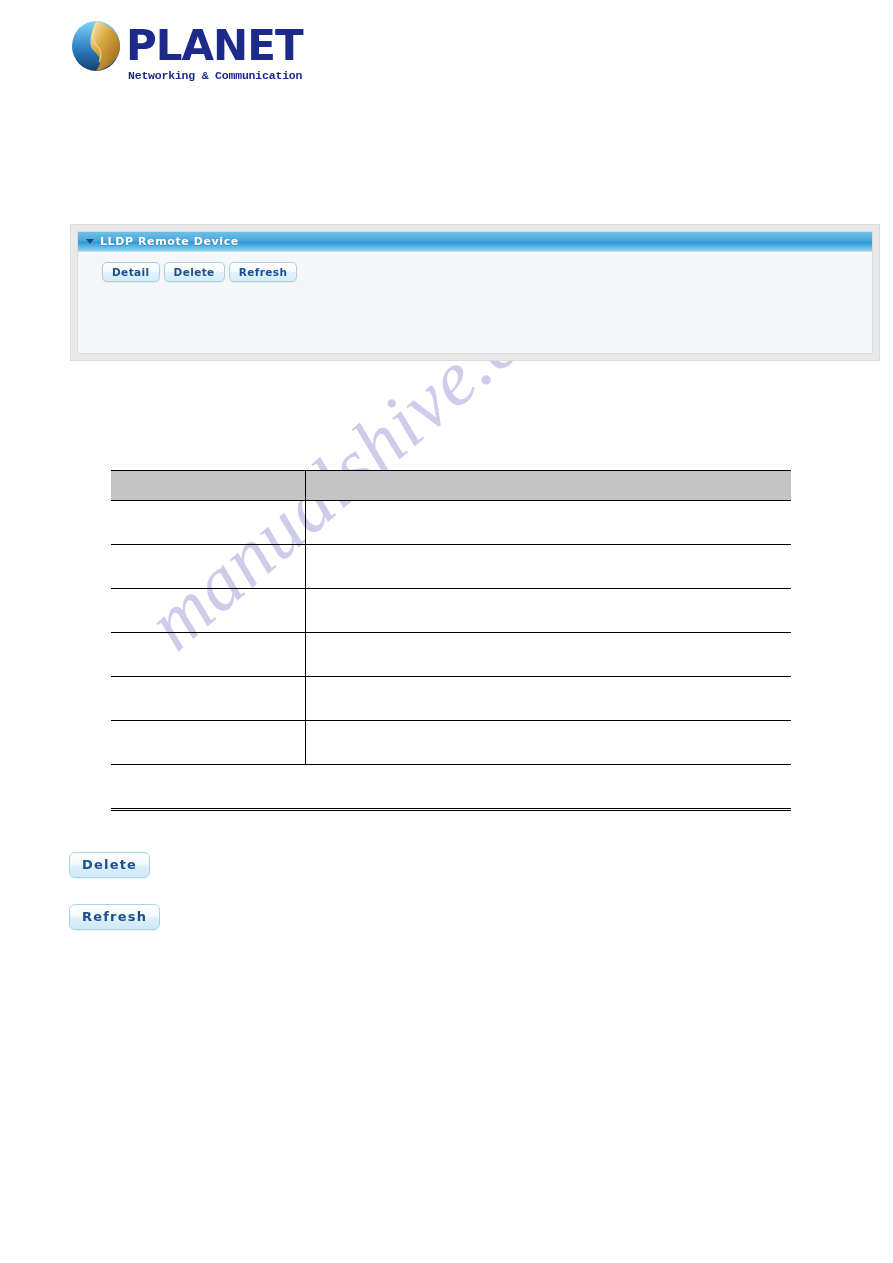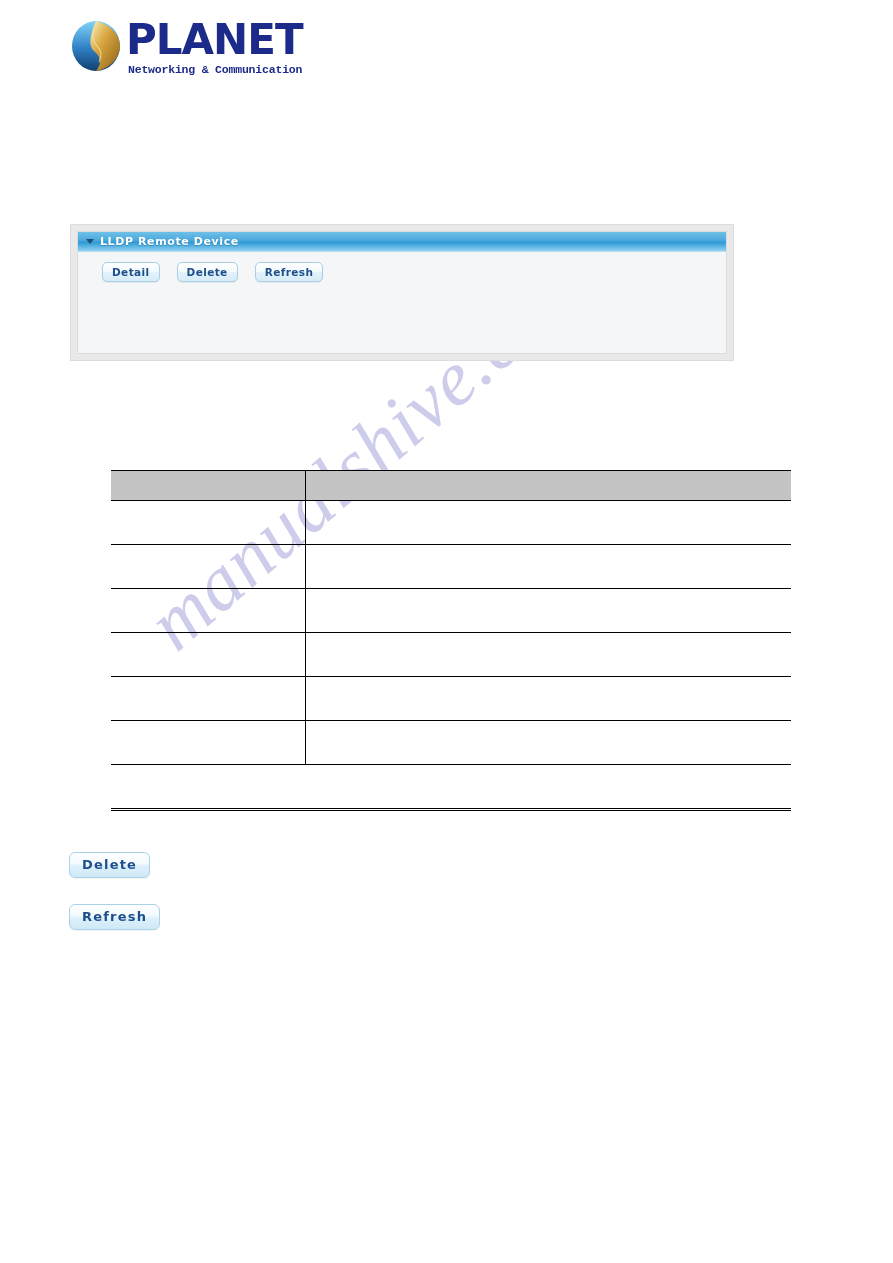--- a/index.html
+++ b/index.html
@@ -52,21 +52,21 @@
   .logo-mark {
     position: absolute;
     left: 0px;
     top: 8px;
     width: 52px;
     height: 52px;
   }
   .logo-text-block {
     position: absolute;
     left: 56px;
-    top: 6px;
+    top: 12px;
   }
   .logo-word {
     font-family: "DejaVu Sans", sans-serif;
     font-size: 42px;
     font-weight: bold;
     color: #1c2a8a;
     letter-spacing: -1px;
     line-height: 44px;
   }
   .logo-sub {
@@ -77,21 +77,21 @@
     letter-spacing: -0.2px;
     margin-top: 1px;
     margin-left: 2px;
   }
 
   
   .panel-outer {
     position: absolute;
     left: 70px;
     top: 224px;
-    width: 664px;
+    width: 810px;
     height: 137px;
     background: #e9e9e9;
     border: 1px solid #dcdcdc;
     box-sizing: border-box;
     padding: 6px;
     z-index: 8;
   }
   .panel-inner {
     width: 100%;
     height: 100%;
@@ -125,21 +125,21 @@
     color: #ffffff;
     letter-spacing: 0.6px;
     text-shadow: 0 1px 0 rgba(0,0,0,0.18);
   }
 
   .panel-body {
     padding: 10px 0 0 24px;
   }
   .btn-row {
     display: flex;
-    gap: 17px;
+    gap: 4px;
     margin-bottom: 9px;
   }
   .ui-btn {
     background: linear-gradient(to bottom, #ffffff 0%, #f3fafd 48%, #e3f2fa 52%, #d6ecf8 100%);
     border: 1px solid #a8cfe3;
     border-radius: 5px;
     color: #1c4f8c;
     font-family: "DejaVu Sans", sans-serif;
     font-size: 10.5px;
     font-weight: bold;

